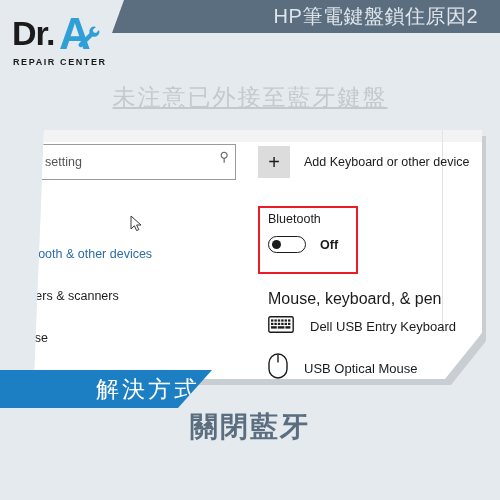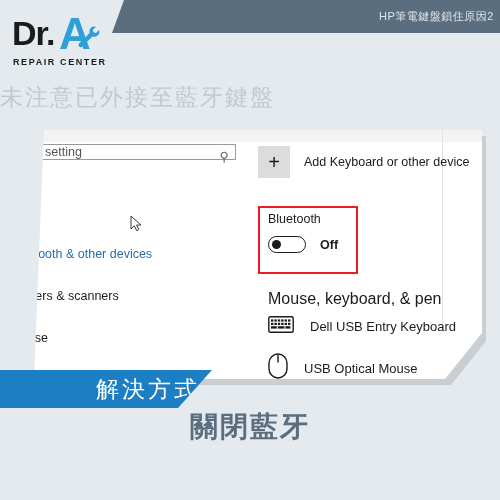--- a/index.html
+++ b/index.html
@@ -10,22 +10,22 @@
   }
 
   
   .header-banner{
     position:absolute;top:0;left:112px;width:388px;height:33px;
     background:#5b6e80;
     clip-path:polygon(12px 0, 100% 0, 100% 100%, 0 100%);
     display:flex;align-items:center;justify-content:flex-end;
   }
   .header-title{
-    color:#dfe5ea;font-size:11px;letter-spacing:.5px;
-    padding-right:6px;white-space:nowrap;
+    color:#dfe5ea;font-size:20px;letter-spacing:.5px;
+    padding-right:22px;white-space:nowrap;
   }
 
   
   .logo{position:absolute;left:12px;top:16px;width:104px;height:58px;}
   .logo-main{position:relative;height:40px;}
   .logo-dr{
     position:absolute;left:0;top:0;font-size:34px;font-weight:bold;
     color:#1b1b1b;letter-spacing:-1px;line-height:34px;
     font-family:"Liberation Sans",sans-serif;
   }
@@ -35,22 +35,22 @@
   }
   .logo-wrench{position:absolute;left:62px;top:8px;}
   .logo-sub{
     position:absolute;left:1px;top:41px;font-size:9px;font-weight:bold;
     color:#1b1b1b;letter-spacing:1.6px;
     font-family:"Liberation Sans",sans-serif;
   }
 
   
   .subtitle{
-    position:absolute;left:0;top:82px;width:500px;
-    font-size:23px;color:#c3c9cd;letter-spacing:2px;
+    position:absolute;left:0;top:82px;width:500px;text-align:center;
+    font-size:23px;color:#c3c9cd;letter-spacing:2px;text-decoration:underline;
   }
 
   
   .shot-wrap{
     position:absolute;left:34px;top:130px;width:452px;height:255px;
   }
   .shot-shadow{
     position:absolute;left:4px;top:6px;width:448px;height:249px;
     background:#c9ced3;
     clip-path:polygon(10px 0, 100% 0, 100% 205px, 413px 100%, 0 100%);
@@ -61,21 +61,21 @@
     clip-path:polygon(10px 0, 100% 0, 100% 203px, 411px 100%, 0 100%);
     overflow:hidden;
   }
   .shot-topstrip{
     position:absolute;left:0;top:0;width:448px;height:12px;
     background:#f3f3f3;
   }
 
   
   .search-box{
-    position:absolute;left:-14px;top:14px;width:216px;height:16px;
+    position:absolute;left:-14px;top:14px;width:216px;height:36px;
     border:1px solid #9a9a9a;background:#fff;box-sizing:border-box;
     display:flex;align-items:center;
   }
   .search-input{
     border:none;outline:none;background:transparent;
     font-size:12.5px;color:#555;padding-left:24px;width:170px;
     font-family:"Liberation Sans",sans-serif;
   }
   .search-icon{position:absolute;right:6px;top:4px;color:#666;font-size:13px;}
 

